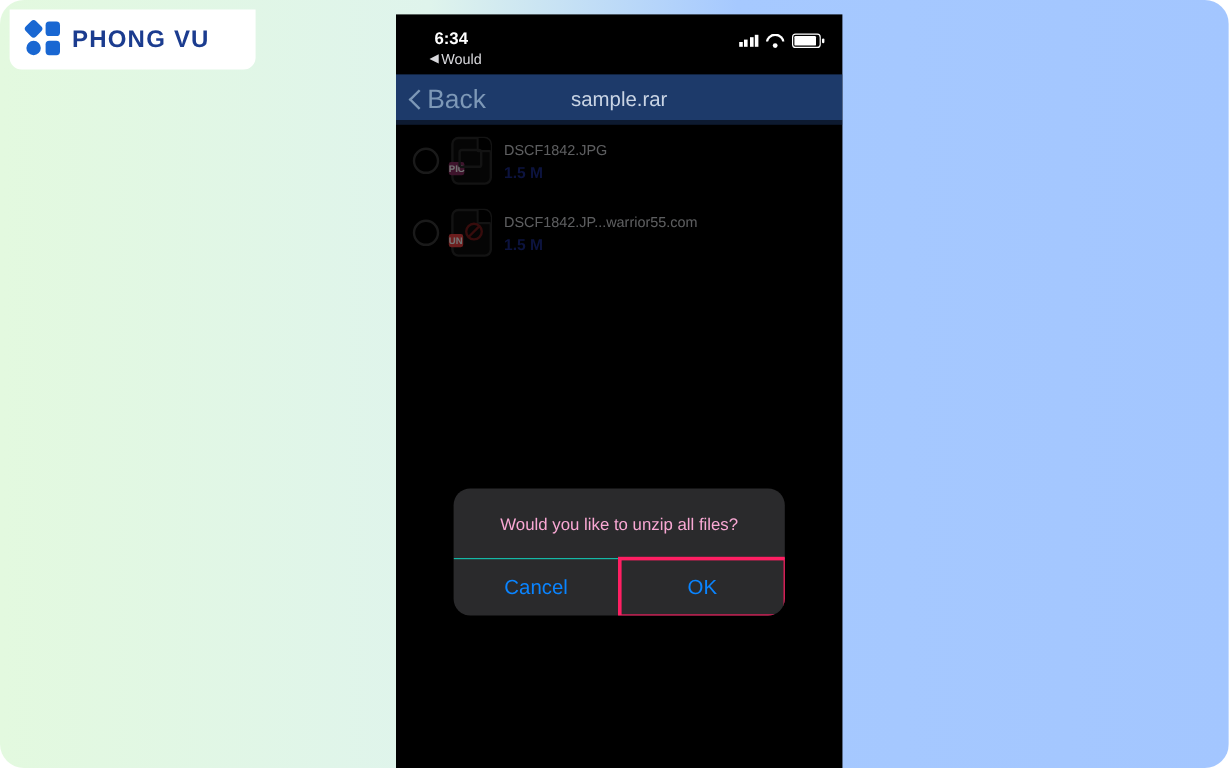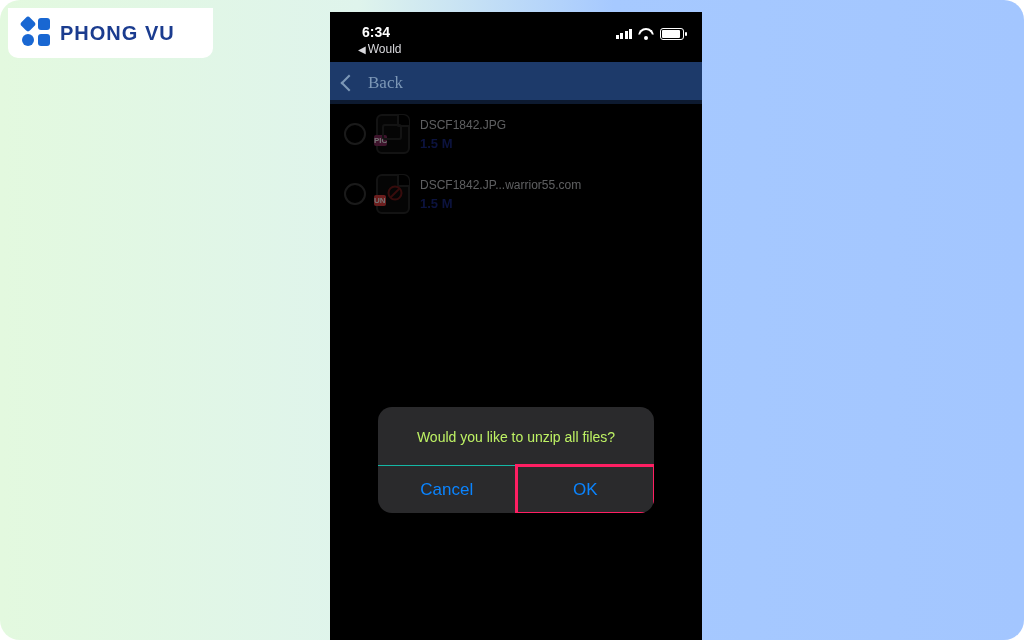--- a/index.html
+++ b/index.html
@@ -35,41 +35,41 @@
   .sig i:nth-child(1){height:4px}.sig i:nth-child(2){height:6px}.sig i:nth-child(3){height:8px}.sig i:nth-child(4){height:10px}
   .wifi{ width:16px;height:12px; position:relative;}
   .wifi::before{ content:""; position:absolute; inset:0; border:2px solid #fff; border-bottom:none; border-radius:16px 16px 0 0; clip-path: polygon(0 0,100% 0,100% 55%,0 55%);}
   .wifi::after{ content:""; position:absolute; left:6px; bottom:0; width:4px; height:4px; background:#fff; border-radius:50%;}
   .batt{ width:24px;height:12px; border:1.5px solid #fff; border-radius:3px; position:relative;}
   .batt::after{ content:""; position:absolute; right:-4px; top:3px; width:2px; height:4px; background:#fff; border-radius:1px;}
   .batt i{ position:absolute; left:1px; top:1px; bottom:1px; width:80%; background:#fff; border-radius:1px;}
   .sub-status{ font-size:12px; color:#d9d9dd; padding:0 0 6px 28px; display:flex; align-items:center; gap:2px;}
   .sub-status .tri{ font-size:10px;}
   .nav{ height:42px; background:#1d3a6a; display:flex; align-items:center; position:relative; padding:0 10px;}
-  .nav-back{ display:flex; align-items:center; gap:16px; font-size:17px; color:#7d98b7;font-family:Liberation Serif, serif;}
+  .nav-back{ display:flex; align-items:center; gap:4px; font-size:22px; color:#7d98b7;}
   .nav-title{ position:absolute; left:0; right:0; text-align:center; font-size:17px; color:#c9d4e4; pointer-events:none;}
   .chev{ width:12px;height:18px; position:relative;}
   .chev::before{ content:""; position:absolute; left:3px; top:3px; width:10px; height:10px; border-left:2.5px solid #7d98b7; border-bottom:2.5px solid #7d98b7; transform:rotate(45deg);}
   .dim{ position:absolute; left:0; right:0; top:88px; bottom:0; background:rgba(0,0,0,.55); pointer-events:none;}
   .list{ padding-top:0;}
   .row{ display:flex; align-items:center; gap:10px; padding:10px 14px; height:60px;}
   .radio{ width:22px;height:22px; border:2px solid #3b3b3b; border-radius:50%; flex:none;}
   .thumb{ width:34px;height:40px; border:2px solid #2b2b2b; border-radius:6px; position:relative; flex:none; background:#0c0c0c;}
   .thumb::before{content:"";position:absolute;right:-1px;top:-1px;width:10px;height:10px;background:#000;border-left:2px solid #2b2b2b;border-bottom:2px solid #2b2b2b;border-radius:0 6px 0 2px;}
   .thumb.pic::after{content:"";position:absolute;left:4px;top:8px;width:16px;height:12px;border:2px solid #2b2b2b;border-radius:3px;}
   .thumb.blk svg{position:absolute;left:8px;top:8px;}
   .tag{ position:absolute; left:-4px; bottom:6px; font-size:8px; font-weight:700; color:#fff; padding:1px 0; border-radius:2px;}
   .tag.pic{ background:#8a2e63;}
   .tag.un{ background:#ef4444;}
   .meta{ display:flex; flex-direction:column; gap:4px; min-width:0;}
   .fname{ font-size:12px; color:#cfd1d5; white-space:nowrap; overflow:hidden; text-overflow:ellipsis;}
   .fsize{ font-size:13px; color:#1b2a8a; font-weight:600;}
   
   .alert{ position:absolute; left:50%; transform:translateX(-50%); top:395px; width:276px; background:#2a2a2c; border-radius:14px; overflow:hidden;}
-  .alert-msg{ padding:22px 18px 20px; text-align:center; font-size:14px; color:#bef264;}
+  .alert-msg{ padding:22px 18px 20px; text-align:center; font-size:14px; color:#f9a8d4;}
   .alert-row{ display:flex; border-top:1px solid #14b8a6; height:48px;}
   .alert-btn{ flex:1; display:flex; align-items:center; justify-content:center; font-size:17px; color:#0a84ff; cursor:pointer; position:relative;}
   .alert-btn.ok{ border-left:1px solid #3b3b3d;}
   .hl{ position:absolute; inset:-2px; border:3px solid #ff1f63; pointer-events:none;}
 </style>
 </head>
 <body>
 
 <div class="stage">
 
@@ -102,20 +102,21 @@
     <div class="sub-status">
       <span class="tri">◀</span>
       <span>Would</span>
     </div>
 
     <div class="nav">
       <div class="nav-back">
         <span class="chev"></span>
         <span>Back</span>
       </div>
+      <div class="nav-title">sample.rar</div>
     </div>
 
     <div class="list">
       <div class="row">
         <span class="radio"></span>
         <span class="thumb pic">
           <span class="tag pic">PIC</span>
         </span>
         <span class="meta">
           <span class="fname">DSCF1842.JPG</span>

